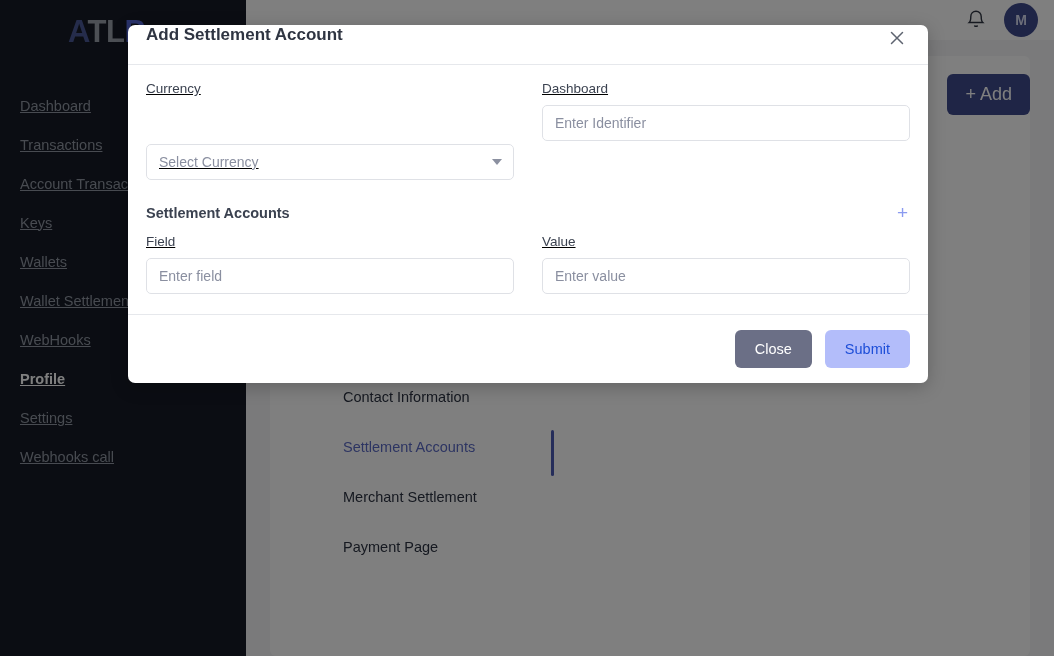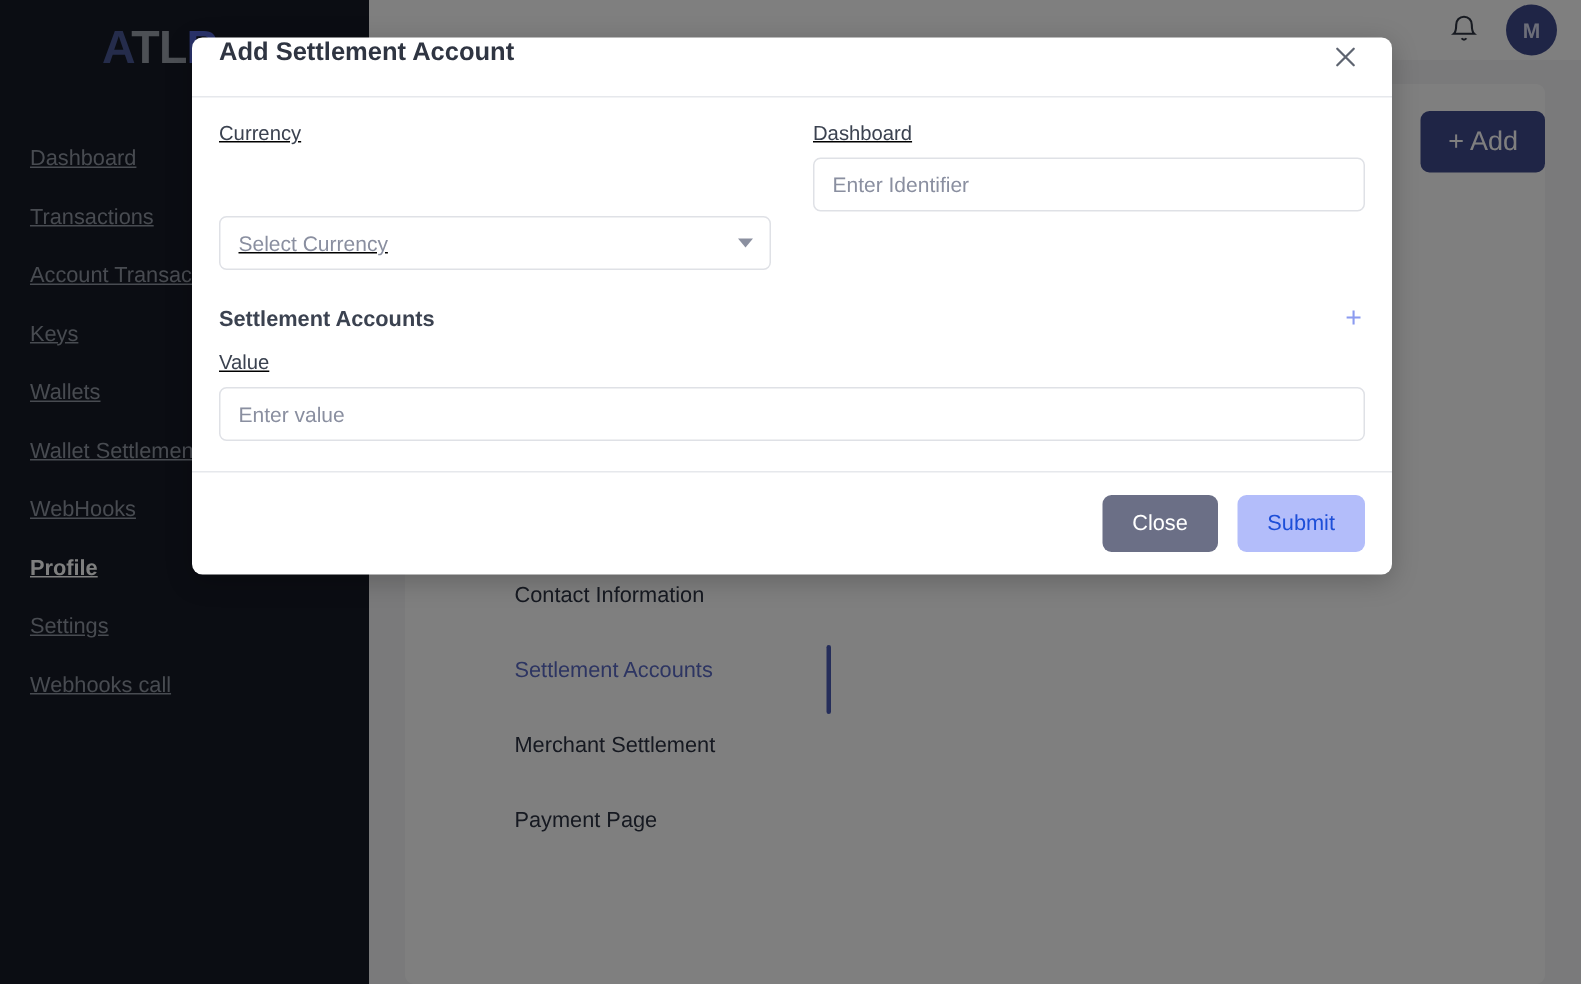--- a/index.html
+++ b/index.html
@@ -401,20 +401,24 @@
         </div>
       </div>
 
       <div class="section-head">
         <div class="section-title">Settlement Accounts</div>
         <div class="plus-add">+</div>
       </div>
 
       <div class="row">
         <div class="col">
+          <div class="field-label">Field</div>
+          <input class="control" type="text" placeholder="Enter field" style="">
+        </div>
+        <div class="col">
           <div class="field-label">Value</div>
           <input class="control" type="text" placeholder="Enter value" style="">
         </div>
       </div>
     </div>
 
     <div id="modal-footer">
       <button class="btn btn-close">Close</button>
       <button class="btn btn-submit">Submit</button>
     </div>

